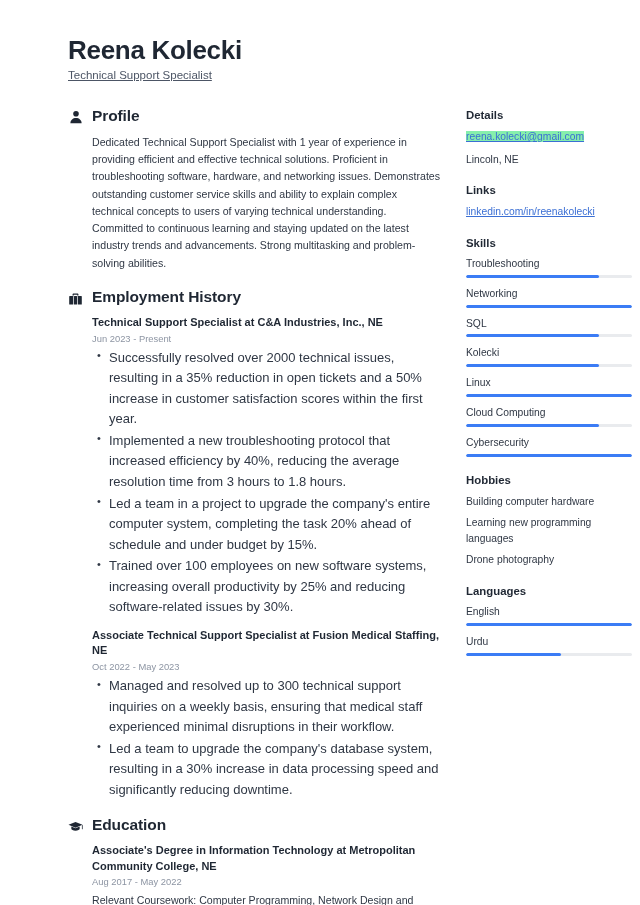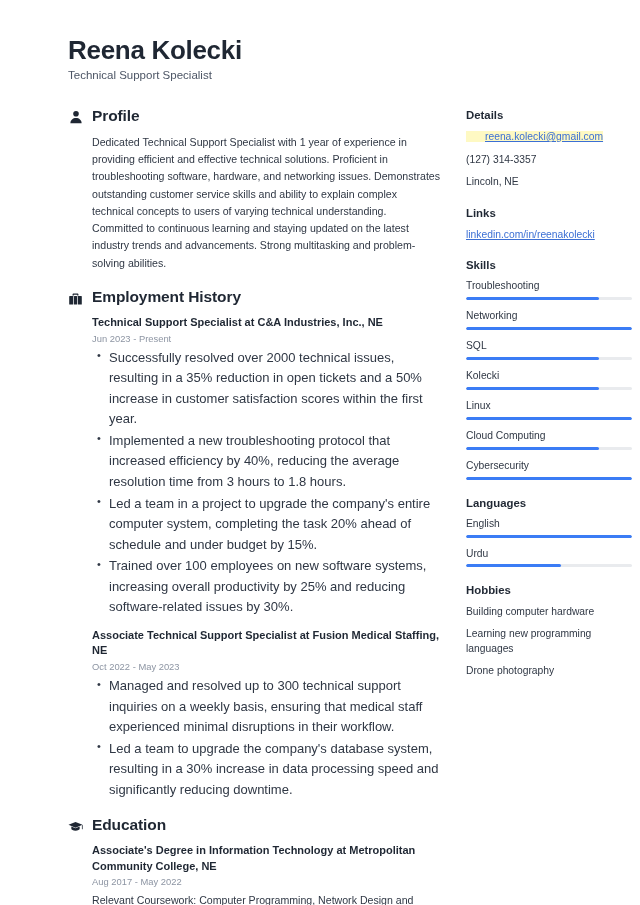--- a/index.html
+++ b/index.html
@@ -29,20 +29,21 @@
     font-weight: 700;
     letter-spacing: -0.3px;
     color: #1f2733;
     line-height: 1.15;
   }
   .job-title {
     font-size: 11.5px;
     color: #4c5565;
     margin-top: 3px;
     font-weight: 400;
+    text-decoration: underline;
   }
 
   
   .body-cols {
     display: flex;
     align-items: flex-start;
     gap: 26px;
   }
   .col-main { width: 372px; flex: 0 0 372px; }
   .col-side { width: 166px; flex: 0 0 166px; padding-top: 2px; }
@@ -266,23 +267,22 @@
         </div>
       </div>
 
     </div>
 
     <div class="col-side">
 
       <div class="side-block">
         <div class="side-title">Details</div>
         <div class="side-line">
-          <a class="side-link hl" href="#" style="color: rgb(59, 111, 212); background: #fef9c3; padding-left: 19px;">reena.kolecki@gmail.com</a>
-        </div>
-        <div class="side-line">(127) 314-3357</div>
+          <a class="side-link hl" href="#" style="color: rgb(59, 111, 212); background: #86efac;">reena.kolecki@gmail.com</a>
+        </div>
         <div class="side-line">Lincoln, NE</div>
       </div>
 
       <div class="side-block">
         <div class="side-title">Links</div>
         <div class="side-line">
           <a class="side-link" href="#" style="color: rgb(59, 111, 212);">linkedin.com/in/reenakolecki</a>
         </div>
       </div>
 
@@ -322,44 +322,44 @@
         <div class="bar-item">
           <div class="bar-label">Cloud Computing</div>
           <div class="bar-track" style="background: rgb(233, 235, 238);">
             <div class="bar-fill" style="width: 80%; background: rgb(59, 124, 245);"></div>
           </div>
         </div>
         <div class="bar-item">
           <div class="bar-label">Cybersecurity</div>
           <div class="bar-track" style="background: rgb(233, 235, 238);">
             <div class="bar-fill" style="width: 100%; background: rgb(59, 124, 245);"></div>
-          </div>
-        </div>
-      </div>
-
-      <div class="side-block">
-        <div class="side-title">Languages</div>
-        <div class="bar-item">
-          <div class="bar-label">English</div>
-          <div class="bar-track" style="background: rgb(233, 235, 238);">
-            <div class="bar-fill" style="width: 100%; background: rgb(59, 124, 245);"></div>
-          </div>
-        </div>
-        <div class="bar-item">
-          <div class="bar-label">Urdu</div>
-          <div class="bar-track" style="background: rgb(233, 235, 238);">
-            <div class="bar-fill" style="width: 57%; background: rgb(59, 124, 245);"></div>
           </div>
         </div>
       </div>
 
       <div class="side-block">
         <div class="side-title">Hobbies</div>
         <div class="hobby-line">Building computer hardware</div>
         <div class="hobby-line">Learning new programming languages</div>
         <div class="hobby-line">Drone photography</div>
       </div>
 
+      <div class="side-block">
+        <div class="side-title">Languages</div>
+        <div class="bar-item">
+          <div class="bar-label">English</div>
+          <div class="bar-track" style="background: rgb(233, 235, 238);">
+            <div class="bar-fill" style="width: 100%; background: rgb(59, 124, 245);"></div>
+          </div>
+        </div>
+        <div class="bar-item">
+          <div class="bar-label">Urdu</div>
+          <div class="bar-track" style="background: rgb(233, 235, 238);">
+            <div class="bar-fill" style="width: 57%; background: rgb(59, 124, 245);"></div>
+          </div>
+        </div>
+      </div>
+
     </div>
 
   </div>
 
 </div>
 
 </body></html>

